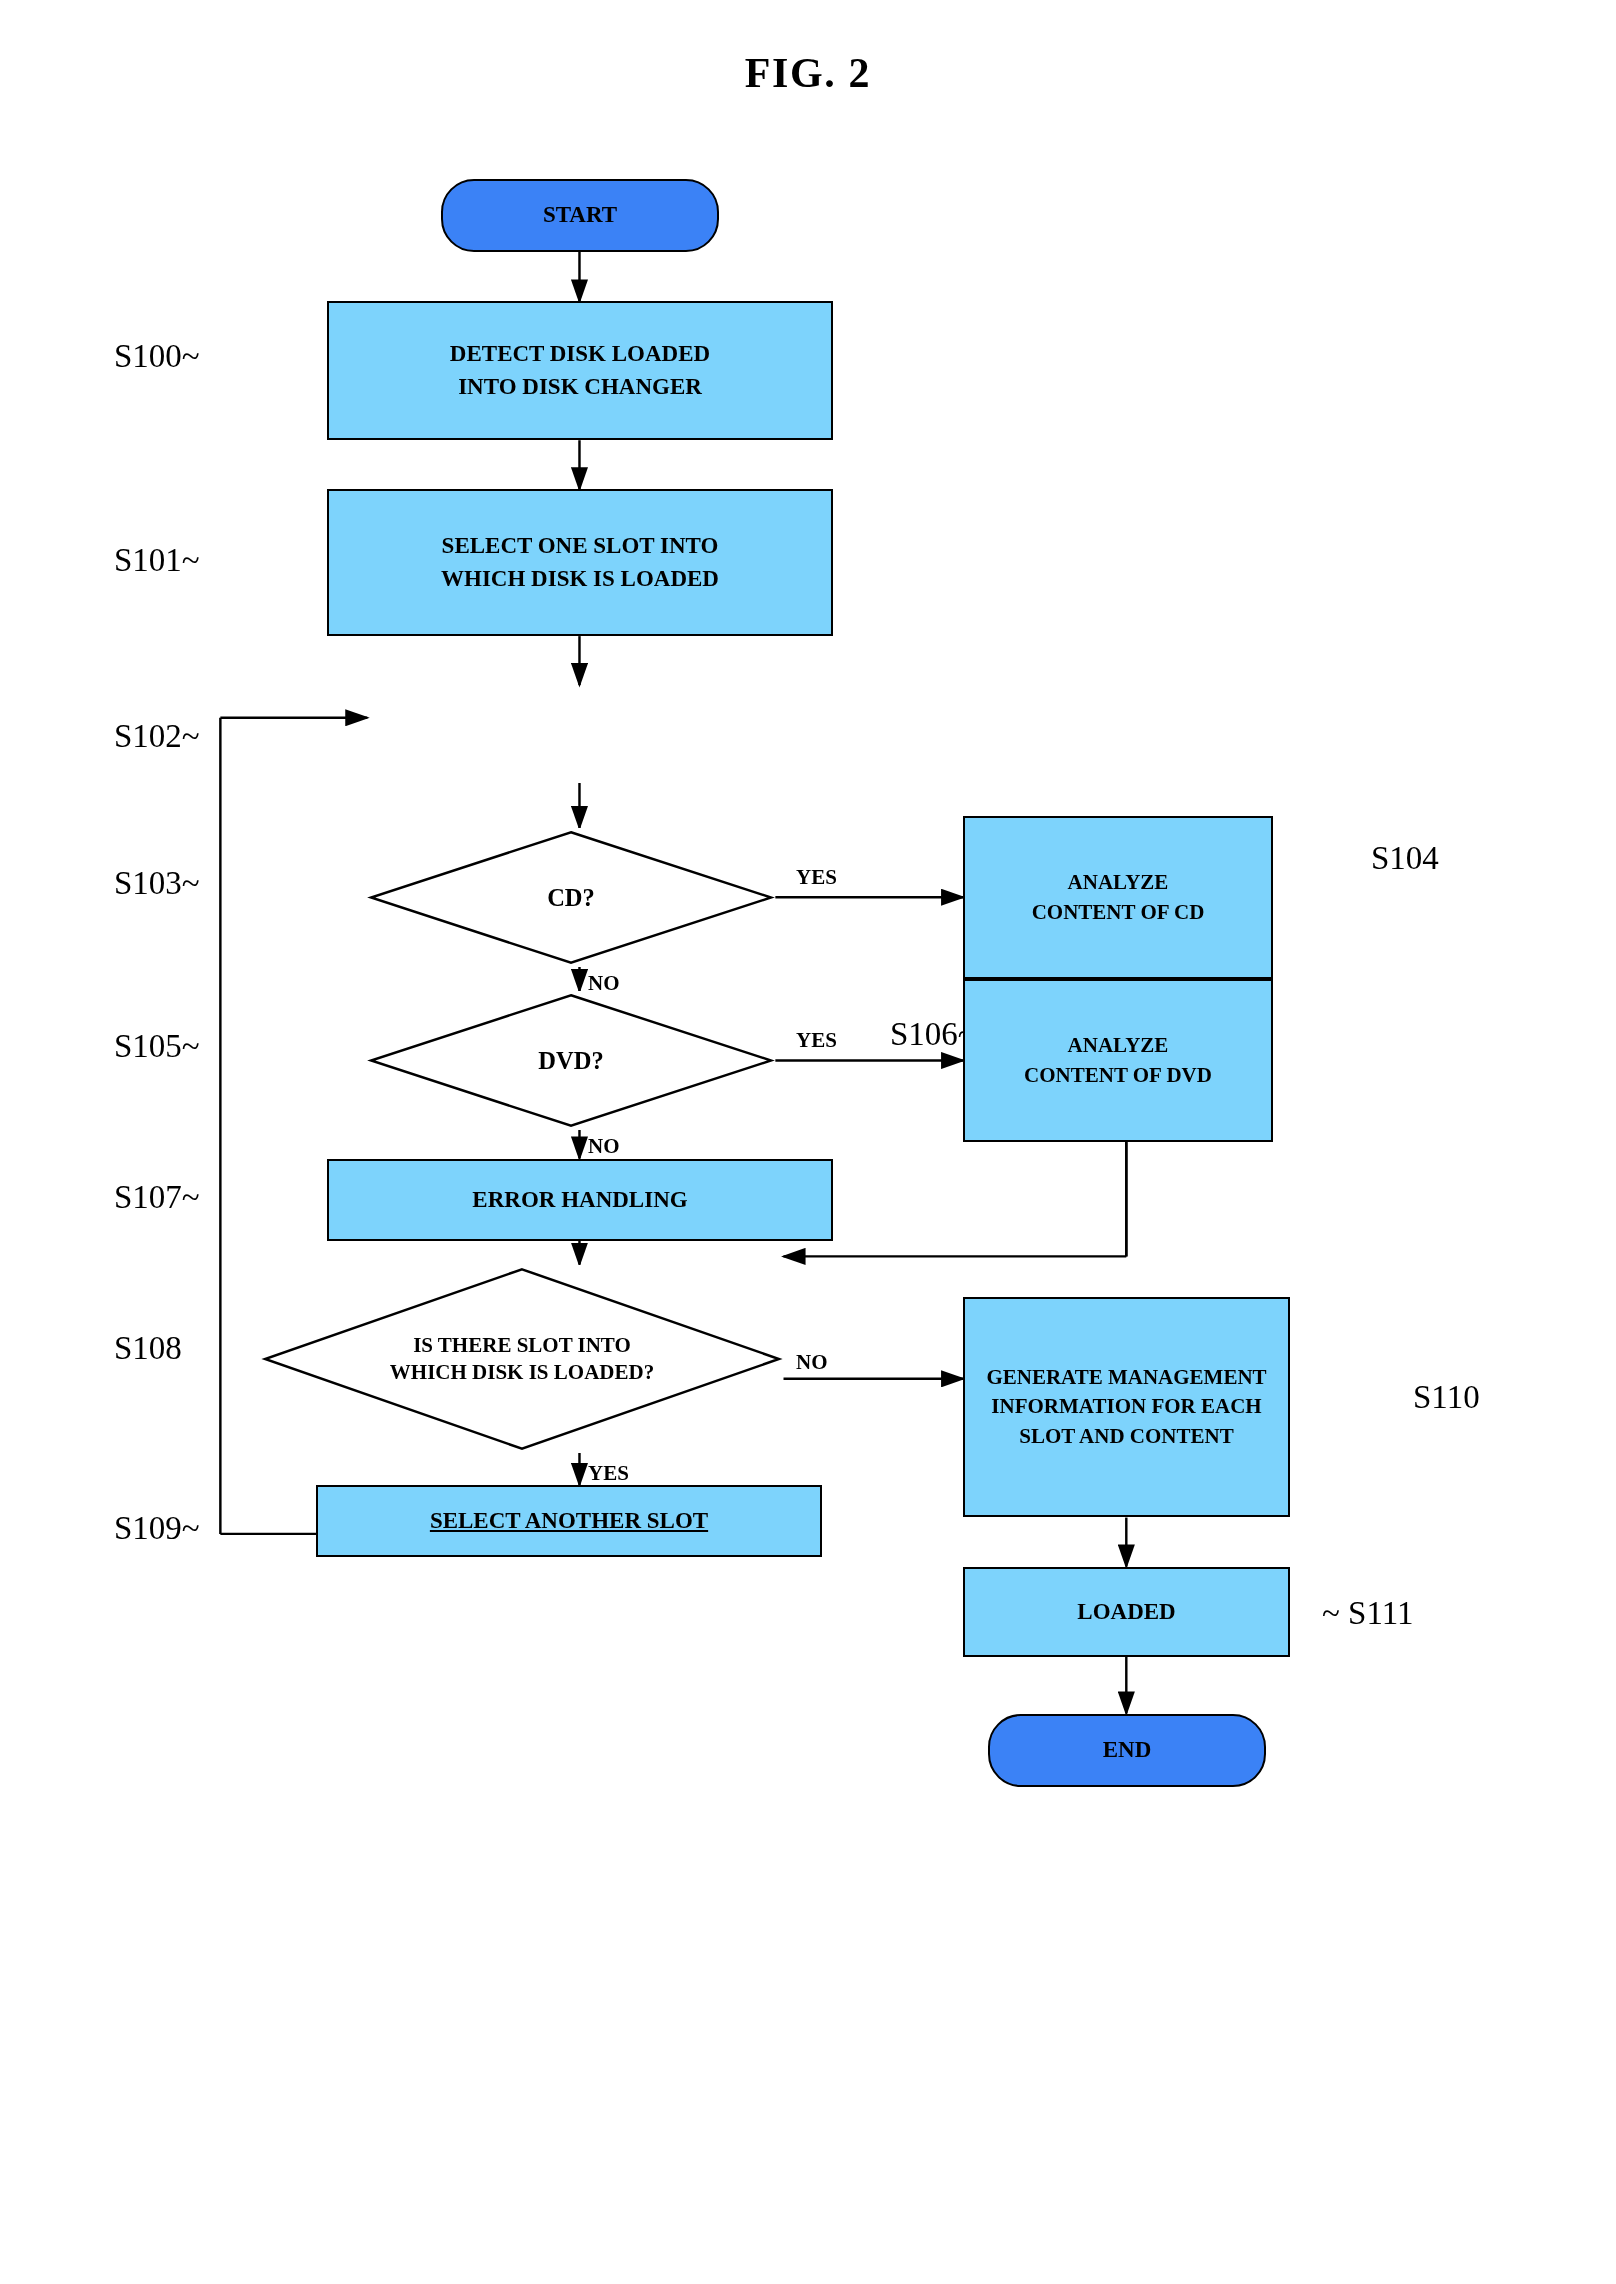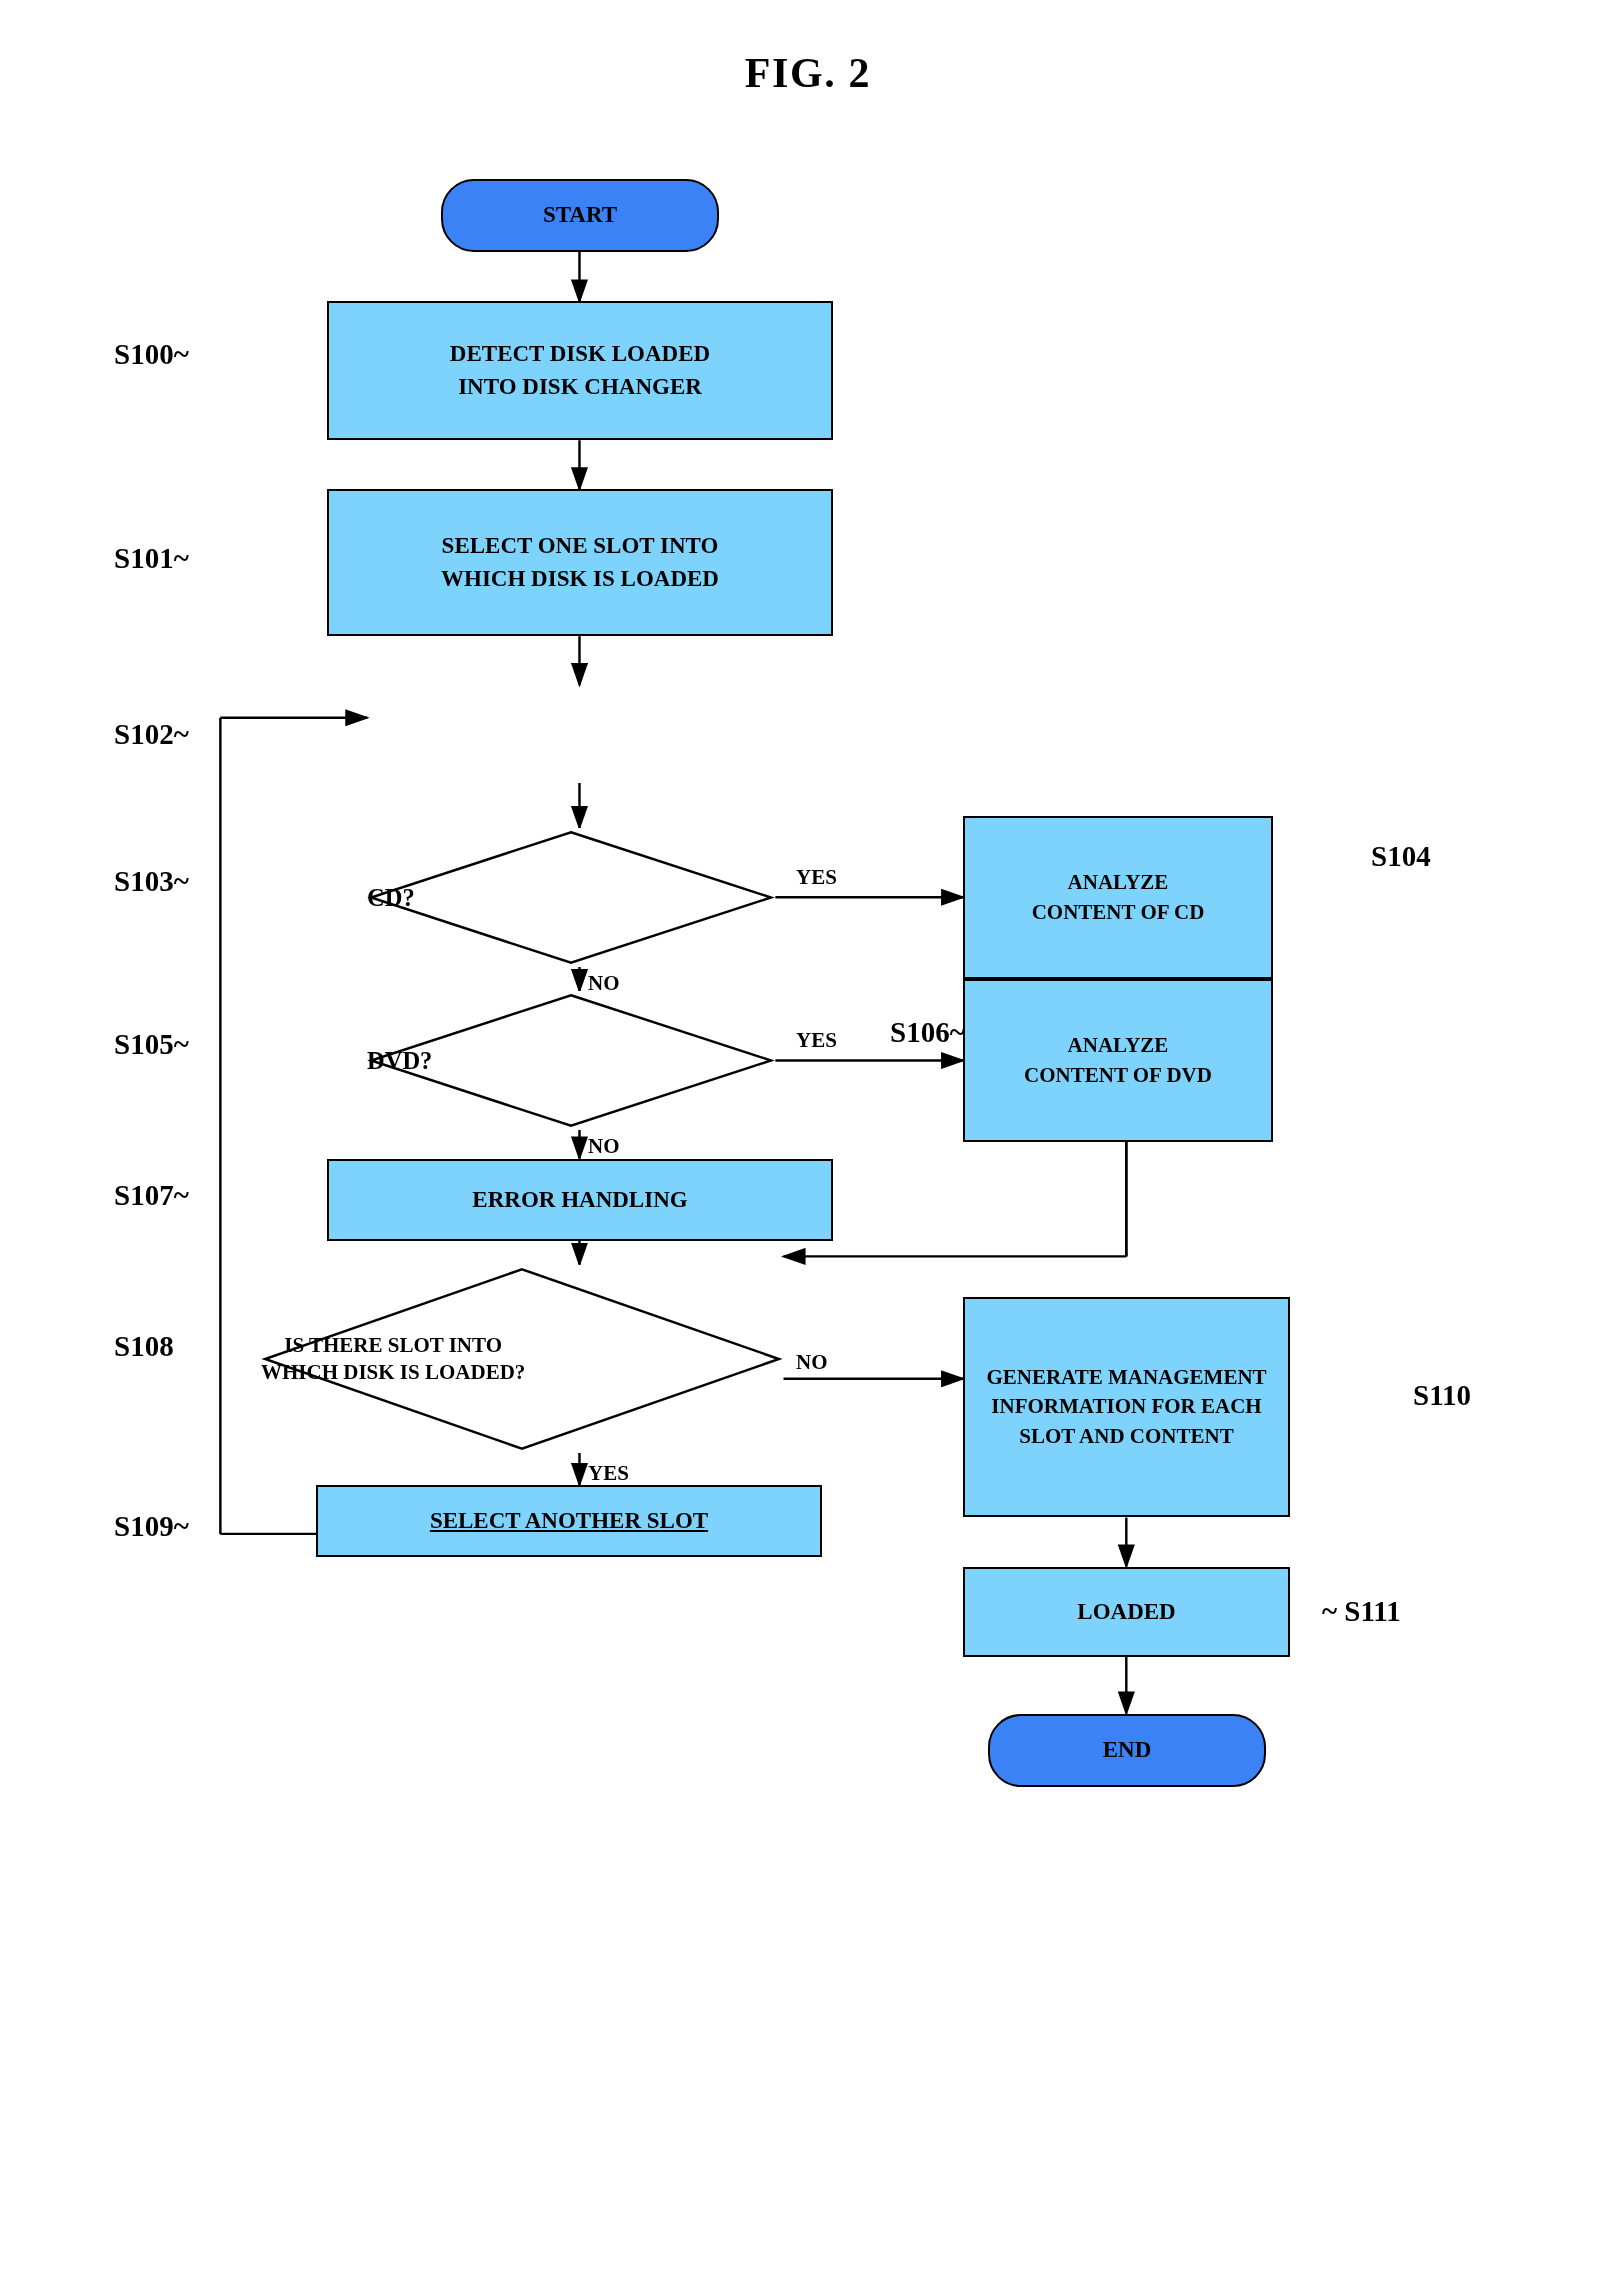--- a/index.html
+++ b/index.html
@@ -44,20 +44,21 @@
     .diamond {
       background: #fff;
       position: absolute;
     }
     .diamond-inner {
       width: 100%;
       height: 100%;
       position: relative;
       display: flex;
       align-items: center;
+      justify-content: center;
     }
     .diamond svg {
       position: absolute;
       top: 0; left: 0;
       width: 100%; height: 100%;
     }
     .diamond-text {
       position: relative;
       z-index: 2;
       font-size: 24.5px;
@@ -67,22 +68,22 @@
     }
     .box-text {
       font-size: 23px;
       font-weight: bold;
       line-height: 1.4;
       text-align: center;
       padding: 6.5px 13px;
     }
     .step-label {
       position: absolute;
-      font-size: 29px;
-      font-weight: bold;
+      font-size: 33px;
+      font-weight: normal;
     }
     
     .arrows-svg {
       position: absolute;
       top: 0; left: 0;
       width: 1616px;
       height: 2163px;
       pointer-events: none;
     }
     .arrow-label {

